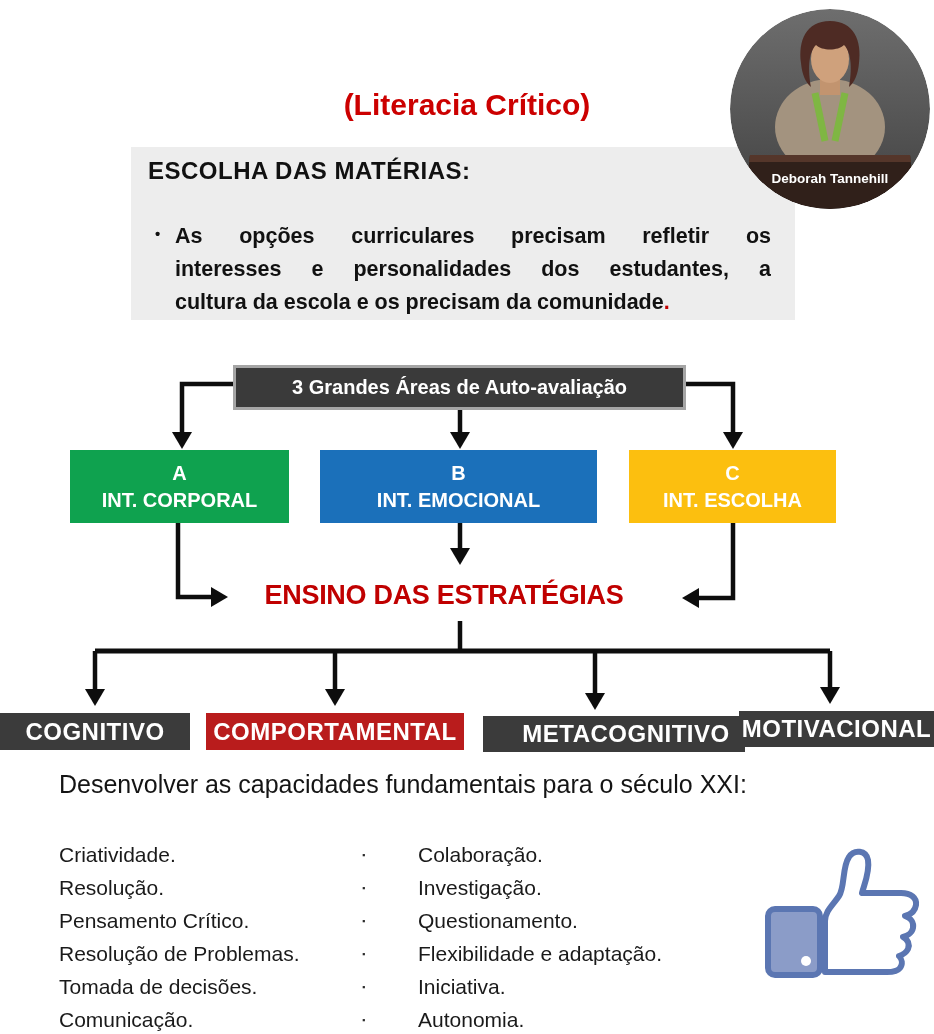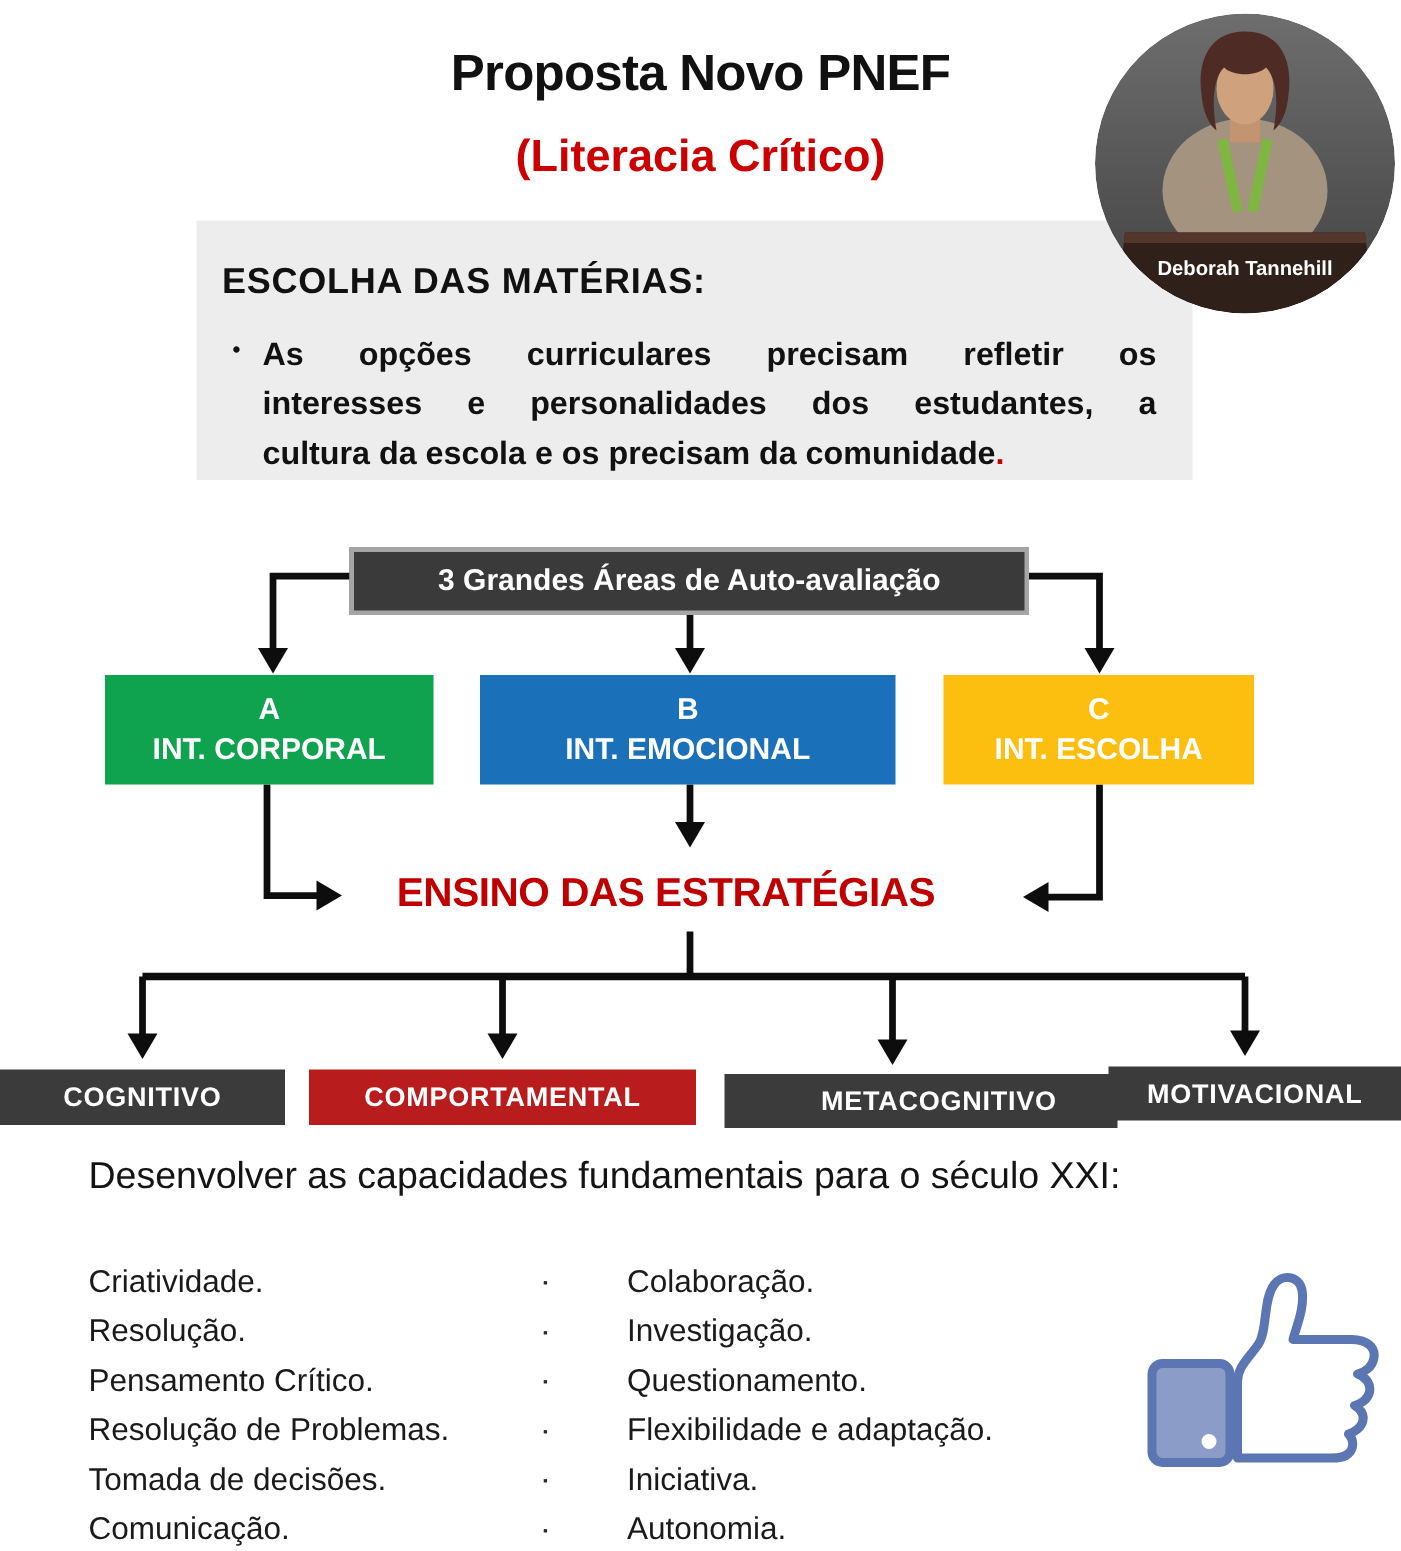--- a/index.html
+++ b/index.html
@@ -15,21 +15,21 @@
   .subtitle{
     position:absolute; left:0; top:88px; width:934px; text-align:center;
     font-size:30px; font-weight:bold; color:#CC0000;
   }
   
   .panel{
     position:absolute; left:131px; top:147px; width:664px; height:173px;
     background:#EDEDED; z-index:0;
   }
   .panel-heading{
-    position:absolute; left:17px; top:27px; font-size:24px; font-weight:bold;
+    position:absolute; left:17px; top:10px; font-size:24px; font-weight:bold;
     color:#111; letter-spacing:.5px;
   }
   .panel-bullet{
     position:absolute; left:24px; top:78px; font-size:15px; color:#111; font-weight:bold;
   }
   .panel-lines{
     position:absolute; left:44px; top:73px; width:596px;
     font-size:21.5px; font-weight:bold; color:#111;
   }
   .panel-line{height:33px; line-height:33px; white-space:nowrap;}
@@ -54,21 +54,21 @@
   }
   .area-a{left:70px;  width:219px;}
   .area-b{left:320px; width:277px;}
   .area-c{left:629px; width:207px;}
   .strategy{
     position:absolute; left:194px; top:580px; width:500px; text-align:center;
     font-size:27px; font-weight:bold; letter-spacing:-.3px; z-index:2;
   }
   .outcome{
     position:absolute; z-index:2; display:flex; align-items:center; justify-content:center;
-    color:#fff; font-size:18px; font-weight:bold; letter-spacing:.5px;
+    color:#fff; font-size:24px; font-weight:bold; letter-spacing:.5px;
   }
   .out-1{left:0;     top:713px; width:190px; height:37px;}
   .out-2{left:206px; top:713px; width:258px; height:37px;}
   .out-3{left:483px; top:716px; width:238px; height:36px;padding-left:24px;}
   .out-4{left:739px; top:711px; width:195px; height:36px;}
   
   .cap-heading{
     position:absolute; left:59px; top:770px; font-size:25px; color:#141414;
   }
   .cap-rows{position:absolute; left:59px; top:838px; width:875px;}
@@ -77,21 +77,20 @@
   .cap-bullet{position:absolute; left:303px; top:1px; font-size:9px; color:#2a2a2a;}
   .cap-right{position:absolute; left:359px; font-size:21px; color:#1a1a1a;}
   
   .like{position:absolute; left:763px; top:845px; width:167px; height:133px; z-index:2;}
 </style>
 </head>
 <body>
 
 <div class="page">
 
-  <div class="title">Proposta Novo PNEF</div>
   <div class="subtitle">(Literacia Crítico)</div>
 
   <div class="panel" style="background-color: rgb(237, 237, 237);">
     <div class="panel-heading">ESCOLHA DAS MATÉRIAS:</div>
     <div class="panel-bullet">•</div>
     <div class="panel-lines">
       <div class="panel-line just">As opções curriculares precisam refletir os</div>
       <div class="panel-line just">interesses e personalidades dos estudantes, a</div>
       <div class="panel-line"><span>cultura da escola e os precisam da comunidade</span><span style="color: rgb(192, 0, 0);">.</span></div>
     </div>

